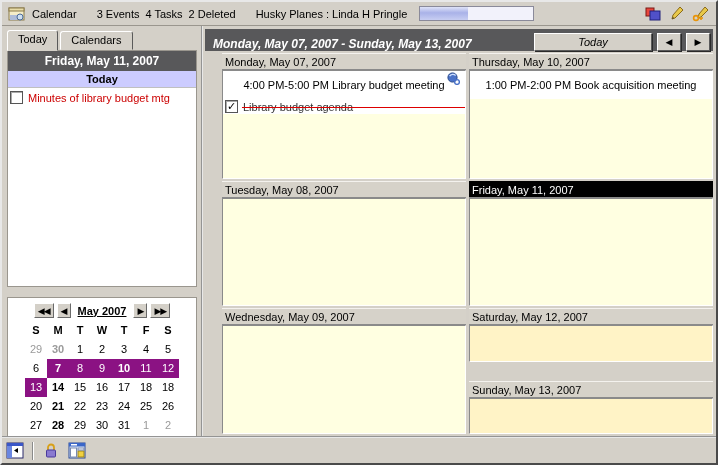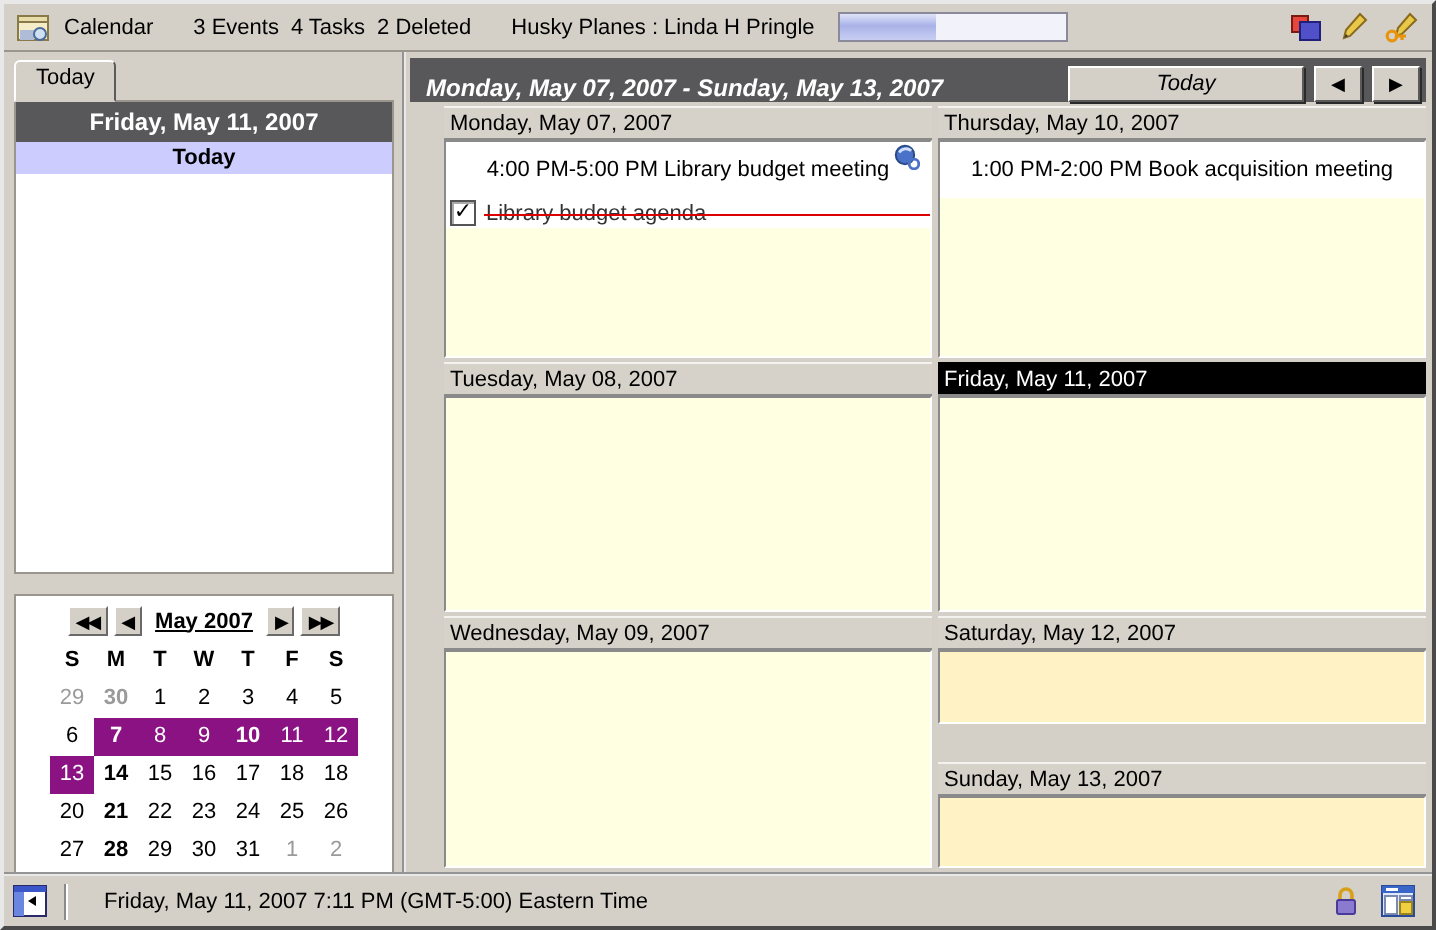--- a/index.html
+++ b/index.html
@@ -146,24 +146,31 @@
         <path d="M6 12 L11 12 M9 12 L9 14" stroke="#e8940a" stroke-width="1.6" fill="none"></path>
       </svg>
     </span>
   </div>
 
   <div class="body">
 
     <div class="left-panel">
       <div class="tabs">
         <span class="tab active">Today</span>
+        <span class="tab">Calendars</span>
       </div>
       <div class="panel-frame">
         <div class="date-hdr">Friday, May 11, 2007</div>
         <div class="today-band">Today</div>
+        <div class="task-list">
+          <div class="task-row">
+            <span class="checkbox"></span>
+            <span class="task-red-text">Minutes of library budget mtg</span>
+          </div>
+        </div>
       </div>
       <div class="panel-gap"></div>
       <div class="mini-cal">
         <div class="mc-nav">
           <span class="mc-btn">◀◀</span>
           <span class="mc-btn">◀</span>
           <span class="mc-month">May 2007</span>
           <span class="mc-btn">▶</span>
           <span class="mc-btn">▶▶</span>
         </div>
@@ -285,21 +292,20 @@
   <div class="statusbar">
     <span class="sb-icon">
       <svg width="18" height="17" viewBox="0 0 18 17">
         <rect x="1" y="1" width="16" height="15" fill="#fff" stroke="#2a2a6a"></rect>
         <rect x="1" y="1" width="16" height="3" fill="#3a56c8"></rect>
         <rect x="1" y="4" width="5" height="12" fill="#6a86e0"></rect>
         <polygon points="12,6 8,8.5 12,11" fill="#000"></polygon>
       </svg>
     </span>
     <span class="sb-sep"></span>
-    <span class="sb-text">Friday, May 11, 2007 7:11 PM (GMT-5:00) Eastern Time</span>
     <span class="sb-icon">
       <svg width="18" height="17" viewBox="0 0 18 17">
         <path d="M6 8 V5.5 A3 3 0 0 1 12 5.5 V8" fill="none" stroke="#d8a018" stroke-width="1.8"></path>
         <rect x="4.5" y="8" width="9" height="7" rx="1" fill="#8a7ad0" stroke="#4a3a9a"></rect>
       </svg>
     </span>
     <span class="sb-icon">
       <svg width="18" height="17" viewBox="0 0 18 17">
         <rect x="1" y="1" width="16" height="15" fill="#dfe8f8" stroke="#2a4a9a"></rect>
         <rect x="1" y="1" width="16" height="3.5" fill="#3a66c8"></rect>

